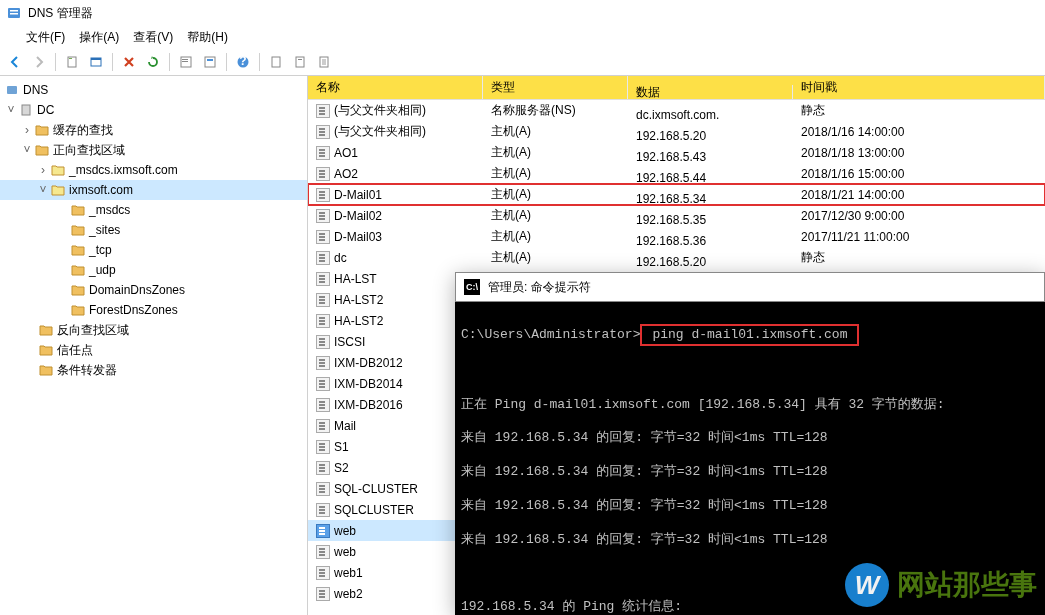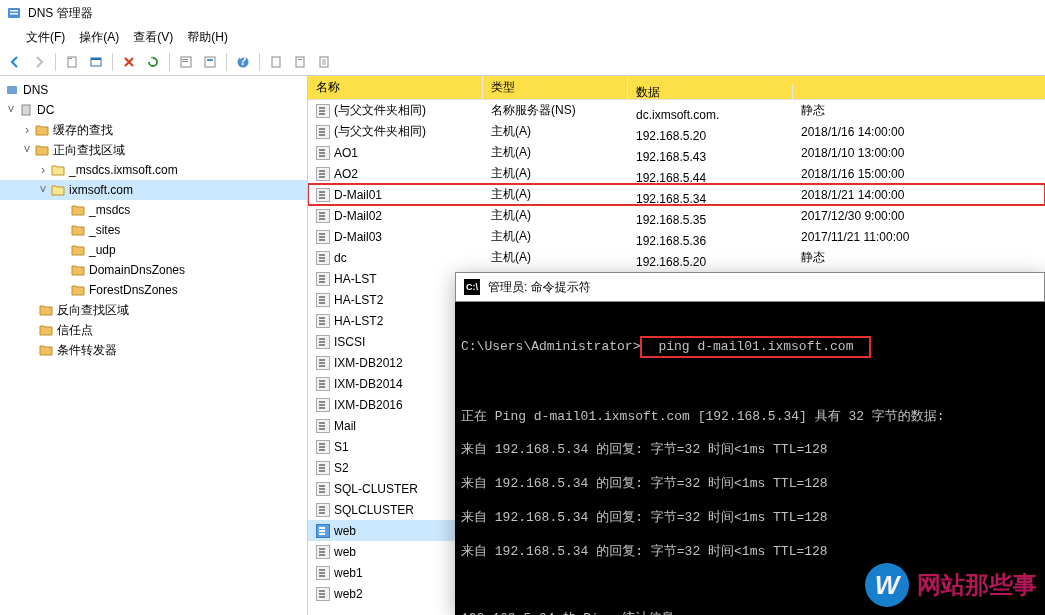--- a/index.html
+++ b/index.html
@@ -41,25 +41,25 @@
 .rec-icon { width: 14px; height: 14px; background: #f3f3f3; border: 1px solid #aaa; flex-shrink: 0; position: relative; }
 .rec-icon::after { content: ""; position: absolute; left: 2px; top: 2px; width: 6px; height: 2px; background: #888; box-shadow: 0 3px 0 #888, 0 6px 0 #888; }
 .rec-icon.blue { background: #5aa0e8; border-color: #3a7ac0; }
 .rec-icon.blue::after { background: #fff; box-shadow: 0 3px 0 #fff, 0 6px 0 #fff; }
 
 .cmd-window { position: absolute; left: 455px; top: 272px; width: 590px; height: 343px; background: #000; color: #c0c0c0; font-family: Consolas, "Courier New", monospace; font-size: 13px; box-shadow: 0 4px 20px rgba(0,0,0,0.3); z-index: 10; }
 .cmd-title { height: 30px; background: #fff; color: #000; display: flex; align-items: center; padding: 0 8px; gap: 8px; border: 1px solid #888; }
 .cmd-icon { width: 16px; height: 16px; background: #000; color: #fff; display: flex; align-items: center; justify-content: center; font-size: 9px; font-weight: bold; }
 .cmd-body { padding: 6px 6px; line-height: 1.35; white-space: pre; font-family: Consolas, "Courier New", monospace; }
 .cmd-body span, .cmd-body div { font-family: Consolas, "Courier New", monospace; font-size: 13px; }
-.cmd-boxed { border: 2px solid #e03030; display: inline-block; padding: 0 16px; margin-top: 12px; }
+.cmd-boxed { border: 2px solid #e03030; display: inline-block; padding: 0 10px; }
 
 .watermark { position: absolute; right: 8px; bottom: 8px; display: flex; align-items: center; gap: 8px; opacity: 0.95; z-index: 100; }
 .wm-w { width: 44px; height: 44px; border-radius: 50%; background: #1a86d8; color: #fff; display: flex; align-items: center; justify-content: center; font-size: 26px; font-weight: bold; font-style: italic; }
-.wm-text { color: #be185d; font-size: 24px; font-weight: bold; text-shadow: 0 0 3px #000; }
+.wm-text { color: #4d7c0f; font-size: 28px; font-weight: bold; text-shadow: 0 0 3px #000; }
 
 svg { display: block; }
 </style>
 </head>
 <body>
 
 <div class="titlebar">
   <span class="titlebar-icon">
     <svg width="16" height="16" viewBox="0 0 16 16">
         <rect x="2" y="3" width="12" height="10" fill="#4a90d9" rx="1"></rect>
@@ -234,20 +234,29 @@
         </span>
         <span class="tree-label">_sites</span>
       </div>
     <div class="tree-item">
         <span class="indent" style="width:70px"></span>
         <span class="tree-icon folder-icon">
           <svg width="14" height="14" viewBox="0 0 14 14">
             <path d="M1 3 h4 l1 1 h7 v8 h-12 z" fill="#f0c060" stroke="#c09030"></path>
           </svg>
         </span>
+        <span class="tree-label">_tcp</span>
+      </div>
+    <div class="tree-item">
+        <span class="indent" style="width:70px"></span>
+        <span class="tree-icon folder-icon">
+          <svg width="14" height="14" viewBox="0 0 14 14">
+            <path d="M1 3 h4 l1 1 h7 v8 h-12 z" fill="#f0c060" stroke="#c09030"></path>
+          </svg>
+        </span>
         <span class="tree-label">_udp</span>
       </div>
     <div class="tree-item">
         <span class="indent" style="width:70px"></span>
         <span class="tree-icon folder-icon">
           <svg width="14" height="14" viewBox="0 0 14 14">
             <path d="M1 3 h4 l1 1 h7 v8 h-12 z" fill="#f0c060" stroke="#c09030"></path>
           </svg>
         </span>
         <span class="tree-label">DomainDnsZones</span>
@@ -288,20 +297,21 @@
         </span>
         <span class="tree-label">条件转发器</span>
       </div>
   </div>
 
   <div class="list-panel">
     <div class="list-header">
       <div class="list-header-cell col-name">名称</div>
       <div class="list-header-cell col-type">类型</div>
       <div class="list-header-cell col-data">数据</div>
+      <div class="list-header-cell col-ts">时间戳</div>
     </div>
     <div class="list-body" id="list-body">
         <div class="list-row">
           <div class="list-cell col-name">
             <span class="rec-icon"></span>
             <span>(与父文件夹相同)</span>
           </div>
           <div class="list-cell col-type">名称服务器(NS)</div>
           <div class="list-cell col-data">dc.ixmsoft.com.</div>
           <div class="list-cell col-ts">静态</div>
@@ -315,21 +325,21 @@
           <div class="list-cell col-data">192.168.5.20</div>
           <div class="list-cell col-ts">2018/1/16 14:00:00</div>
         </div>
         <div class="list-row">
           <div class="list-cell col-name">
             <span class="rec-icon"></span>
             <span>AO1</span>
           </div>
           <div class="list-cell col-type">主机(A)</div>
           <div class="list-cell col-data">192.168.5.43</div>
-          <div class="list-cell col-ts">2018/1/10 13:00:00</div>
+          <div class="list-cell col-ts">2018/1/18 13:00:00</div>
         </div>
         <div class="list-row">
           <div class="list-cell col-name">
             <span class="rec-icon"></span>
             <span>AO2</span>
           </div>
           <div class="list-cell col-type">主机(A)</div>
           <div class="list-cell col-data">192.168.5.44</div>
           <div class="list-cell col-ts">2018/1/16 15:00:00</div>
         </div>

